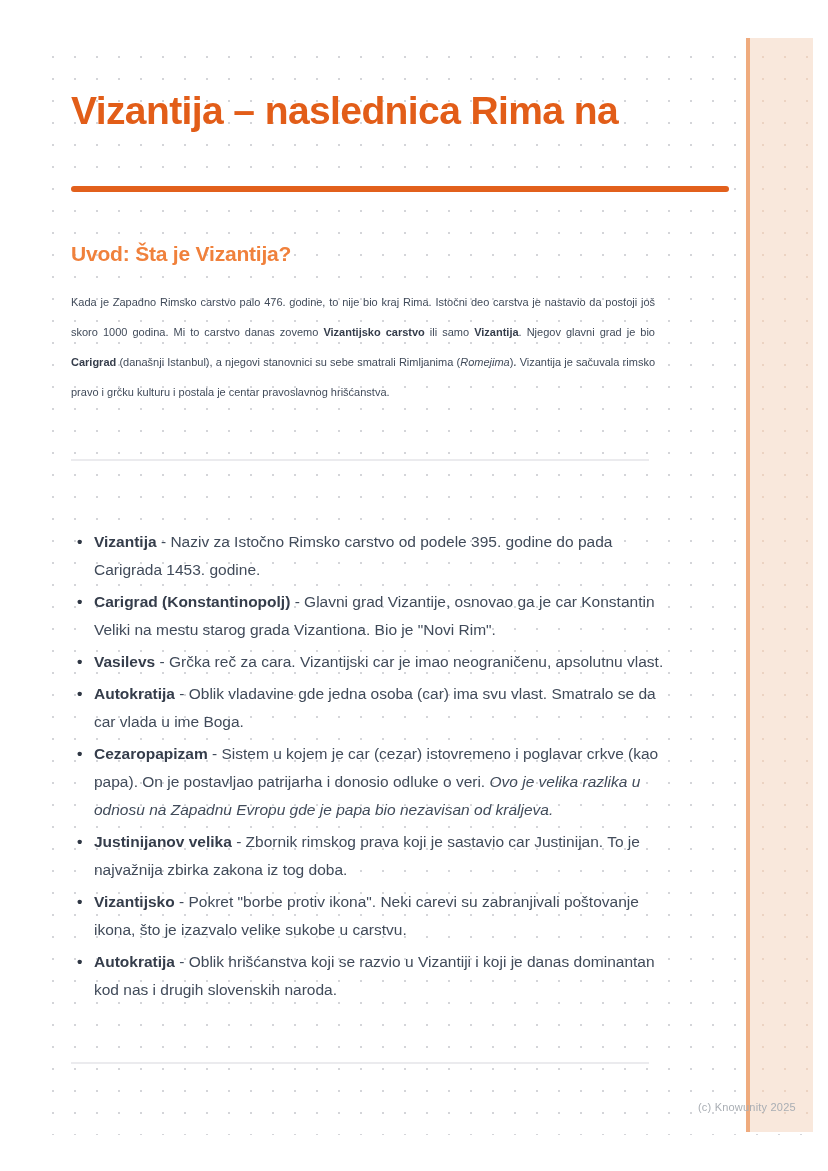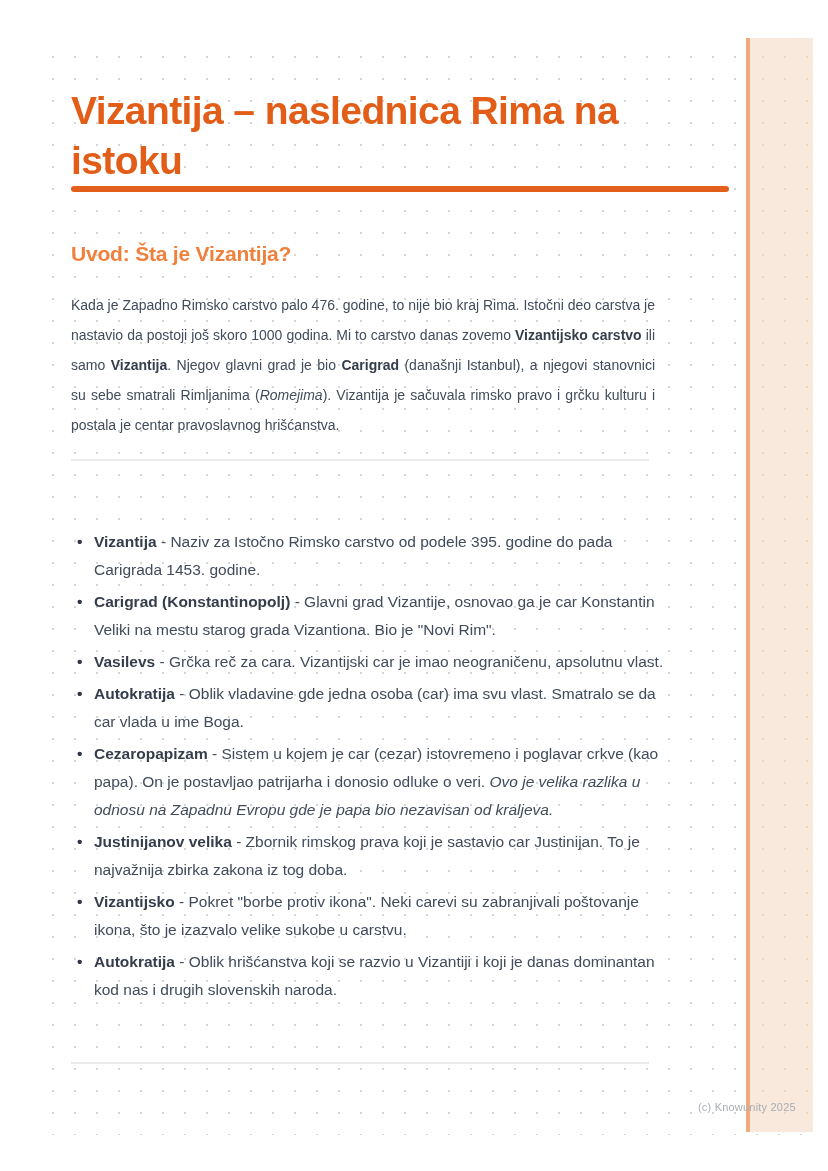--- a/index.html
+++ b/index.html
@@ -40,21 +40,21 @@
     position:absolute;left:71px;width:660px;
     font-size:21px;line-height:26px;font-weight:700;letter-spacing:-0.2px;
     color:#f0813c;
   }
   #h-uvod{top:224px;}
   #h-kljucni{top:487px;}
   #h-detaljno{top:1090px;}
 
   .intro-paragraph{
     position:absolute;left:71px;top:276px;width:584px;
-    font-size:14px;line-height:30px;text-align:justify;
+    font-size:11px;line-height:30px;text-align:justify;
     color:#414b5a;
   }
   .intro-paragraph strong{font-weight:700;color:#353d4b;}
   .intro-paragraph em{font-style:italic;}
 
   .divider{
     position:absolute;left:71px;width:578px;height:2px;background:#ebebee;
   }
   #divider-1{top:459px;}
   #divider-2{top:1062px;}
@@ -81,21 +81,20 @@
 </head>
 <body>
 
 <div class="dot-grid"></div>
 <div class="side-stripe"></div>
 
 <div class="content">
 
   <h1 class="doc-title">
     <div>Vizantija – naslednica Rima na</div>
-    <div>istoku</div>
   </h1>
 
   <div class="title-rule"></div>
 
   <h2 class="section-heading" id="h-uvod">Uvod: Šta je Vizantija?</h2>
 
   <p class="intro-paragraph"><span>Kada je Zapadno Rimsko carstvo palo 476. godine, to nije bio kraj Rima. Istočni deo carstva je nastavio da postoji još skoro 1000 godina. Mi to carstvo danas zovemo </span><strong>Vizantijsko carstvo</strong><span> ili samo </span><strong>Vizantija</strong><span>. Njegov glavni grad je bio </span><strong>Carigrad</strong><span> (današnji Istanbul), a njegovi stanovnici su sebe smatrali Rimljanima (</span><em>Romejima</em><span>). Vizantija je sačuvala rimsko pravo i grčku kulturu i postala je centar pravoslavnog hrišćanstva.</span></p>
 
   <div class="divider" id="divider-1"></div>
 

